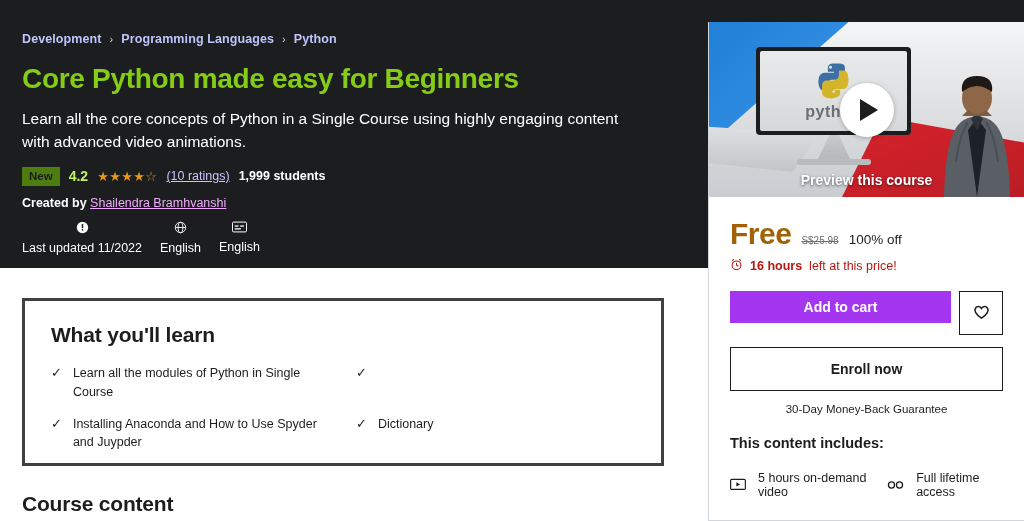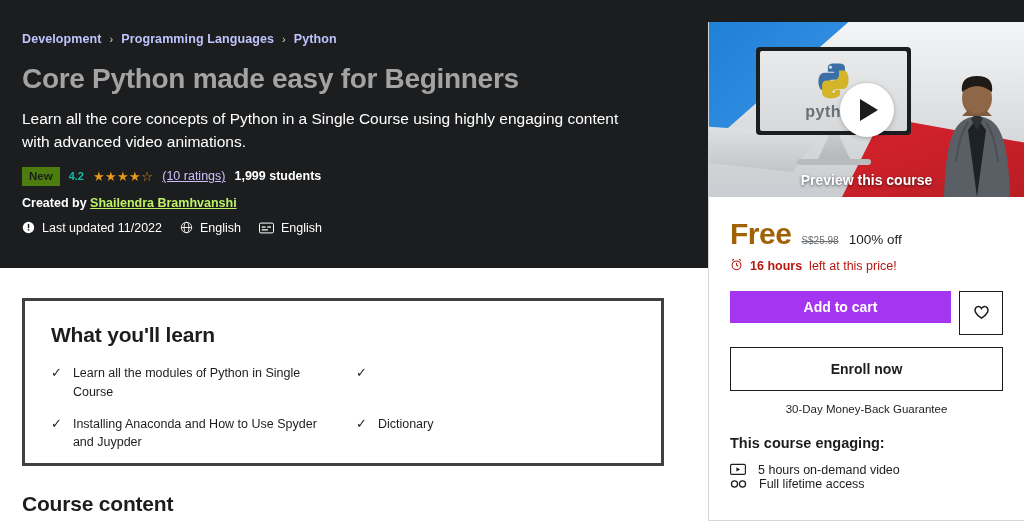--- a/index.html
+++ b/index.html
@@ -23,44 +23,44 @@
     background: #1c1d1f;
   }
   .hero-inner { padding: 32px 22px 0 22px; }
 
   .breadcrumb { display: flex; align-items: center; gap: 8px; font-size: 12.5px; font-weight: bold; }
   .crumb { color: #c0c4fc; letter-spacing: .1px; }
   .crumb-sep { color: #d1d7dc; font-size: 11px; font-weight: normal; }
 
   .course-title {
     margin-top: 16px;
-    color: #a3a3a3; font-size: 28px; font-weight: bold;
+    color: #84cc16; font-size: 28px; font-weight: bold;
     letter-spacing: -.3px; line-height: 1.18;
   }
   .course-subtitle {
     margin-top: 13px; color: #fff; font-size: 15.5px;
     line-height: 1.45; max-width: 625px; font-weight: 400;
   }
 
   .rating-row { margin-top: 14px; display: flex; align-items: center; gap: 9px; font-size: 12.5px; }
   .badge-new {
     background: #4d7c0f; color: #1c1d1f;
     font-size: 11.5px; font-weight: bold;
     padding: 3px 7px 3px 7px; line-height: 1.1;
   }
-  .rating-num { color: #14b8a6; font-weight: bold; font-size: 11px; }
+  .rating-num { color: #bef264; font-weight: bold; font-size: 14px; }
   .stars { color: #e59819; font-size: 13px; letter-spacing: .4px; }
   .ratings-link { color: #cec0fc; text-decoration: underline; font-size: 12.5px; }
   .students { color: #fff; font-size: 12.5px; font-weight: bold; }
 
   .created-by { margin-top: 10px; color: #fff; font-size: 12.5px; font-weight: bold; }
-  .created-by .inst { color: #bef264; text-decoration: underline; font-weight: bold; }
+  .created-by .inst { color: #f0abfc; text-decoration: underline; font-weight: normal; }
 
   .meta-row { margin-top: 11px; display: flex; align-items: center; gap: 18px; color: #fff; font-size: 12.5px; }
-  .meta-item { display: flex; align-items: center; gap: 7px; }
+  .meta-item { display: flex; align-items: center; gap: 7px; flex-direction: column; }
   .meta-item svg { display: block; }
 
   
   .learn-box {
     position: absolute; left: 22px; top: 298px;
     width: 642px; height: 168px;
     border: 3px solid #404040; background: #fff;
     padding: 22px 26px;
   }
   .learn-title { font-size: 21px; font-weight: bold; color: #1c1d1f; letter-spacing: -.2px; }
@@ -164,21 +164,21 @@
     display: flex; align-items: center; justify-content: center; cursor: pointer;
   }
   .btn-enroll {
     margin-top: 12px; width: 100%; height: 44px; background: #fff;
     border: 1px solid #1c1d1f; color: #1c1d1f;
     font-size: 14px; font-weight: bold; cursor: pointer;
   }
   .guarantee { margin-top: 12px; text-align: center; font-size: 11.5px; color: #1c1d1f; }
 
   .includes-title { margin-top: 20px; font-size: 14.5px; font-weight: bold; color: #1c1d1f; }
-  .includes-list { margin-top: 12px; display: flex; flex-direction: column; }
+  .includes-list { margin-top: 20px; display: flex; gap: 11px; }
   .includes-item { display: flex; align-items: center; gap: 12px; font-size: 12.5px; color: #1c1d1f; }
   .includes-item svg { display: block; flex: 0 0 auto; }
 </style>
 </head>
 <body>
 
 <div class="page">
 
   <div class="hero-dark">
     <div class="hero-inner">
@@ -331,21 +331,21 @@
                 <path d="M12 20.5 C4 15 2.5 10.5 4.6 7.6 C6.6 4.8 10.3 5.3 12 8.2 C13.7 5.3 17.4 4.8 19.4 7.6 C21.5 10.5 20 15 12 20.5z"></path>
               </svg>
           </span>
         </button>
       </div>
 
       <button class="btn-enroll">Enroll now</button>
 
       <div class="guarantee">30-Day Money-Back Guarantee</div>
 
-      <div class="includes-title">This course engaging:</div>
+      <div class="includes-title">This content includes:</div>
       <div class="includes-list">
         <div class="includes-item">
           <span>
             <svg width="16" height="14" viewBox="0 0 18 14">
                 <rect x="0.7" y="0.7" width="16.6" height="11.2" rx="1.3" fill="none" stroke="#1c1d1f" stroke-width="1.3"></rect>
                 <polygon points="7.2,4 11.4,6.3 7.2,8.6" fill="#1c1d1f"></polygon>
               </svg>
           </span>
           <span>5 hours on-demand video</span>
         </div>

